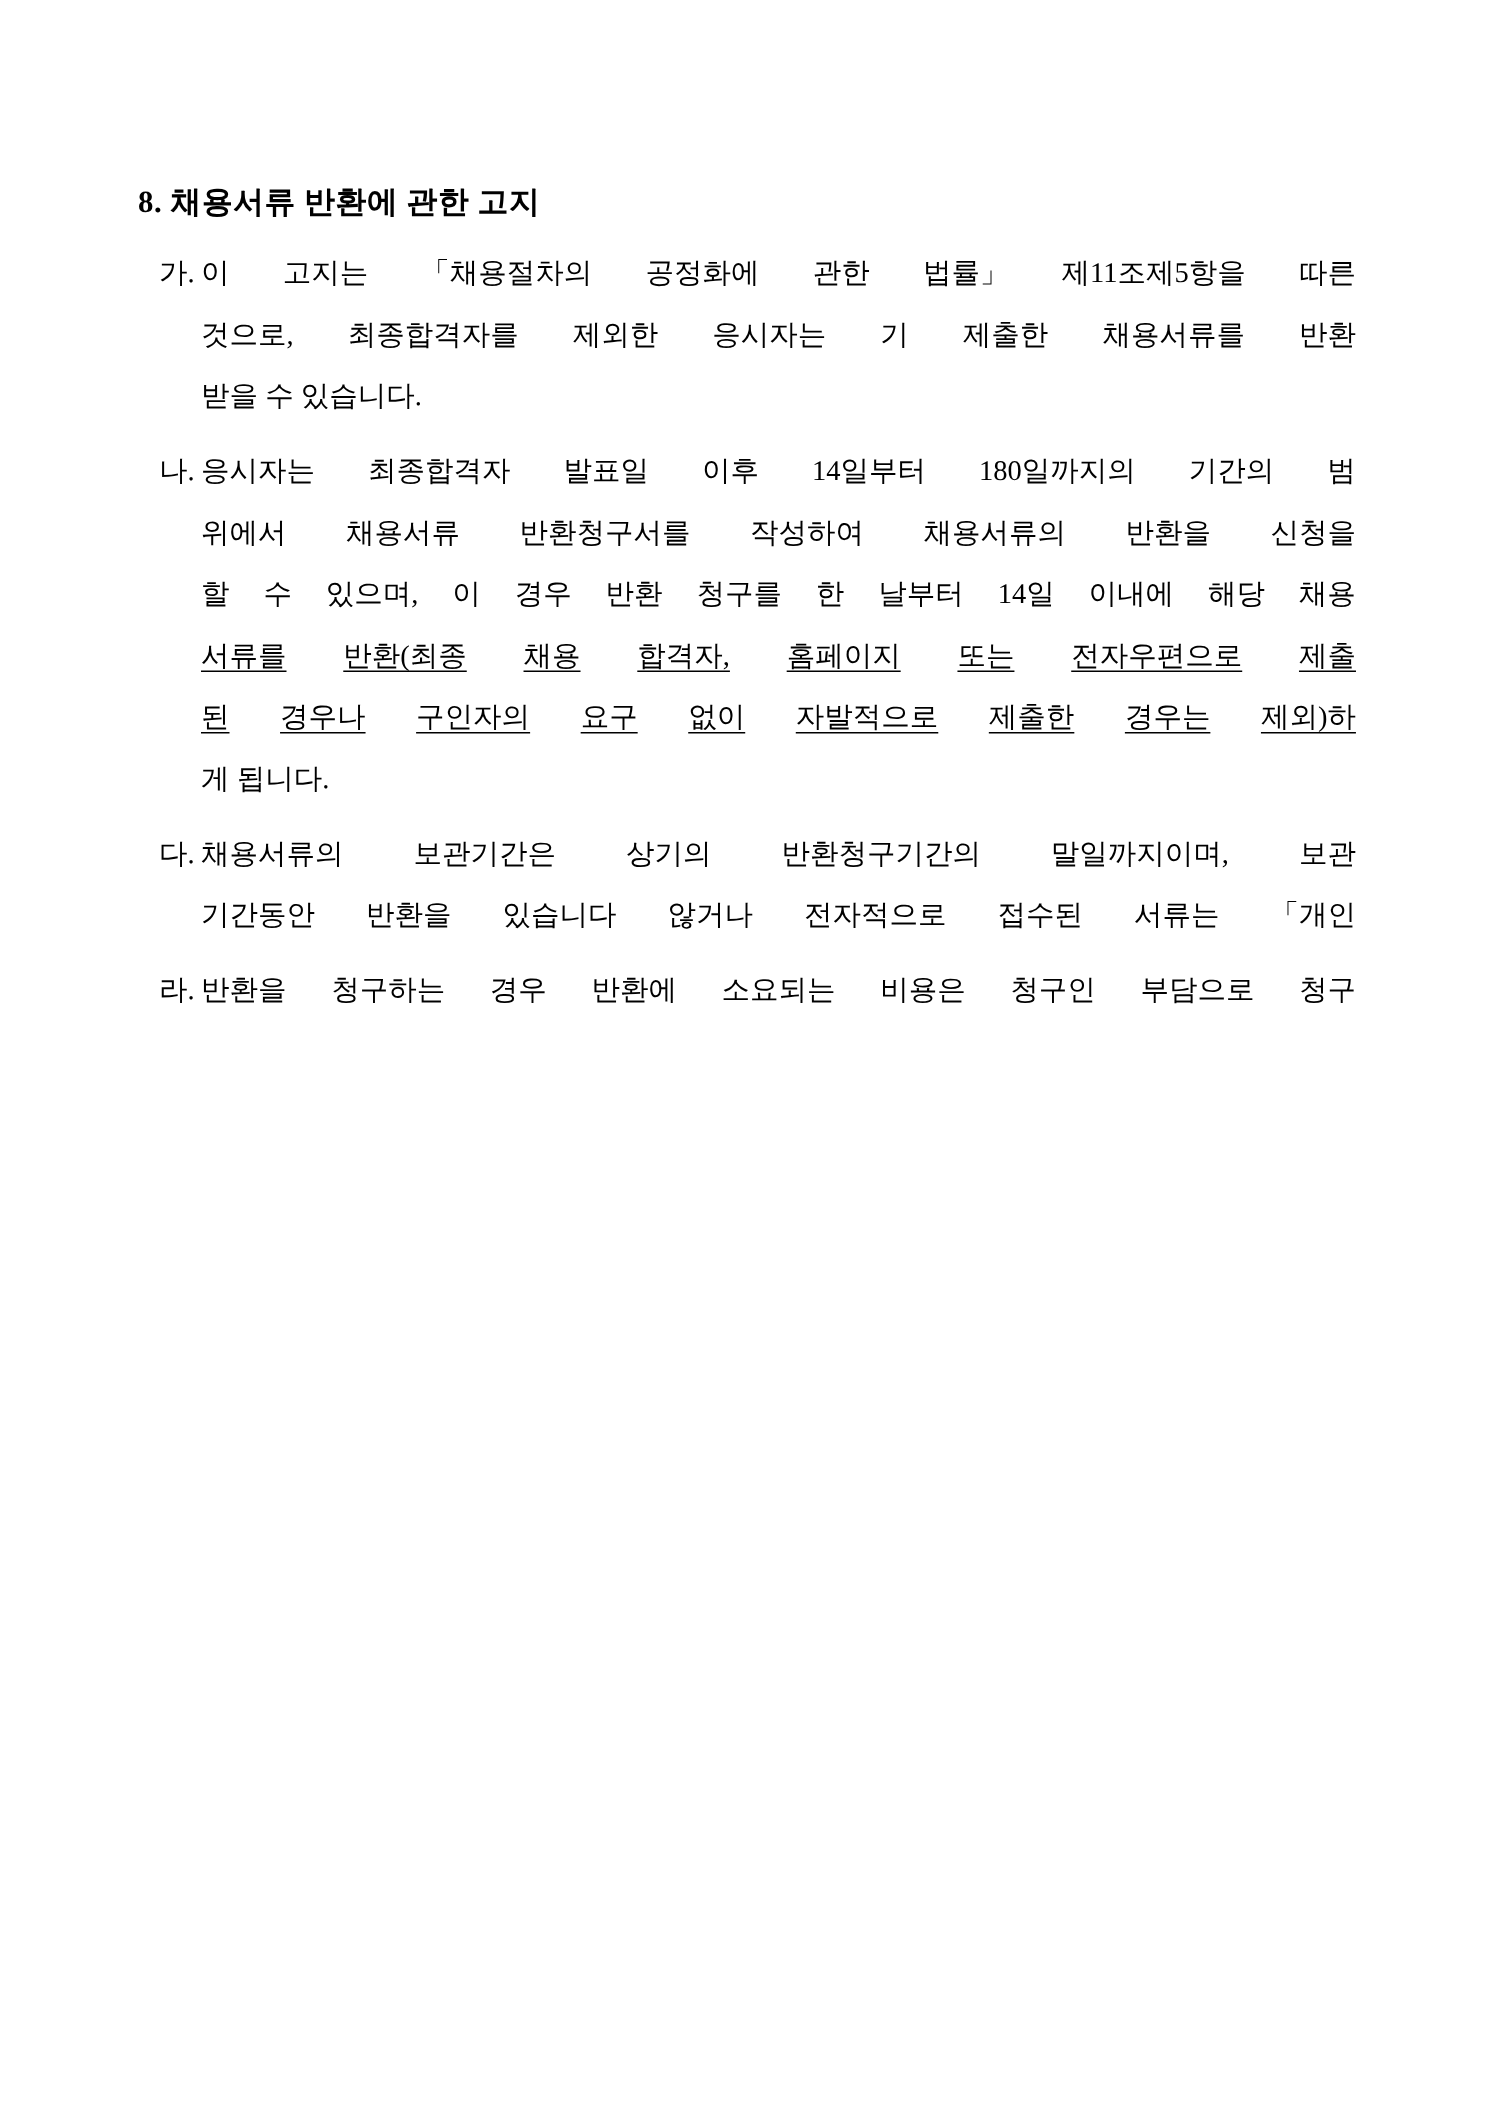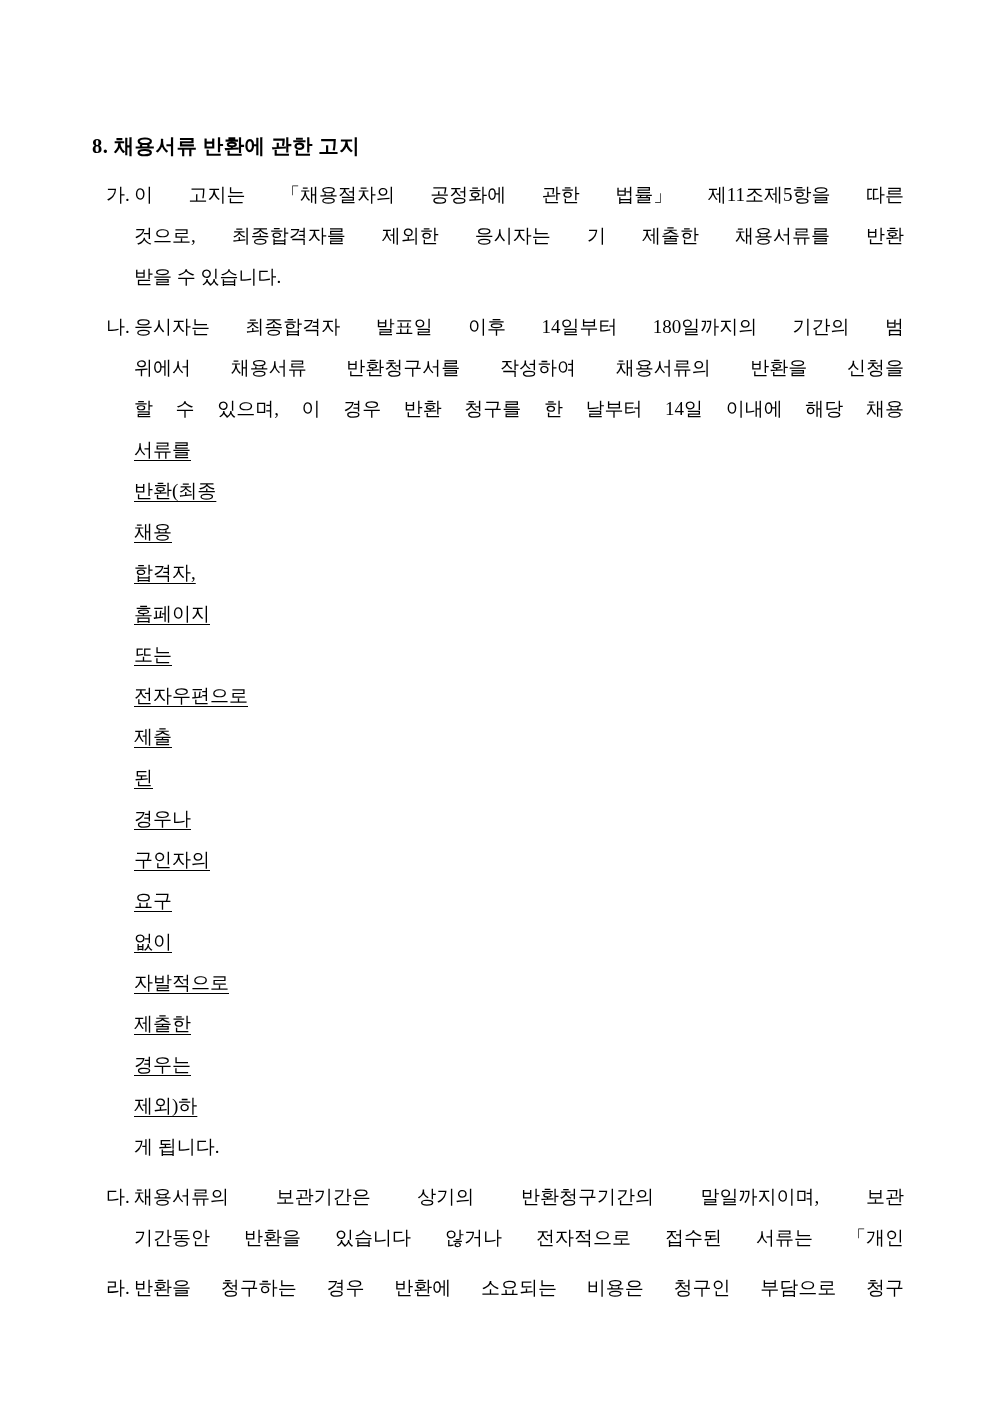--- a/index.html
+++ b/index.html
@@ -20,21 +20,21 @@
     height: 1403px;
     box-sizing: border-box;
     padding: 120px 88px 0 88px;
   }
 
   
   .section-title {
     font-size: 20.5px;
     font-weight: bold;
     letter-spacing: 0.4px;
-    margin: 12px 0 14px 4px;
+    margin: 0 0 14px 4px;
     white-space: nowrap;
   }
 
   
   .clause {
     display: flex;
     align-items: flex-start;
     margin-bottom: 9px;
   }
   .clause-marker {
@@ -61,21 +61,21 @@
   
   .clause-body .line.just {
     display: flex;
     justify-content: space-between;
     white-space: nowrap;
   }
   .clause-body .line.just > span {
     display: inline-block;
   }
   .b { font-weight: normal; }
-  .u { text-decoration: underline; text-underline-offset: 4px; flex-direction: column; }
+  .u { text-decoration: underline; text-underline-offset: 4px; }
 </style>
 </head>
 <body>
 
 <div class="page">
 
   <h1 class="section-title">8. 채용서류 반환에 관한 고지</h1>
 
   <div class="clause">
     <div class="clause-marker">가.</div>

